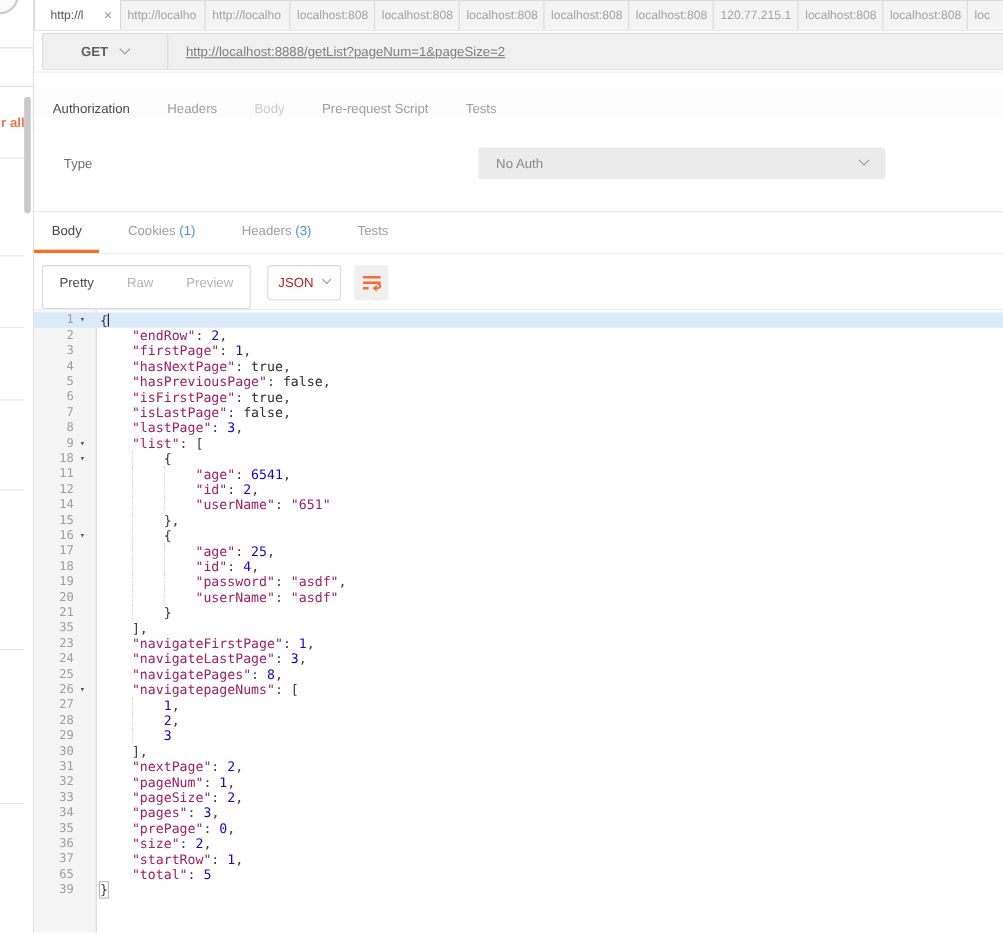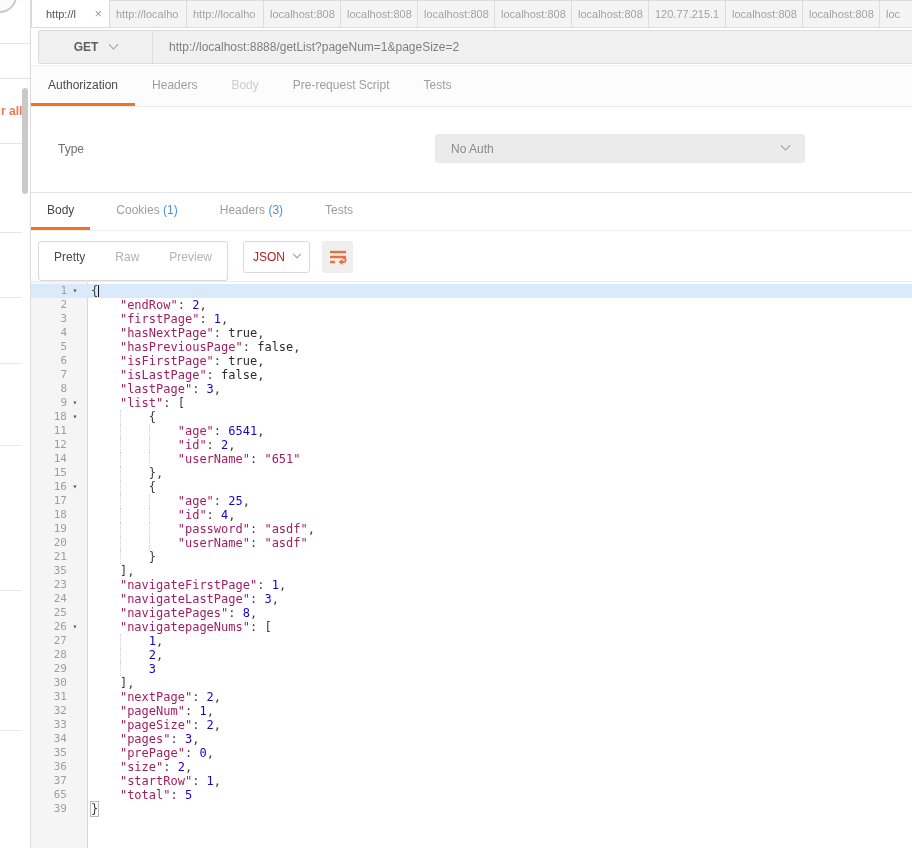--- a/index.html
+++ b/index.html
@@ -42,26 +42,26 @@
   
   .urlrow { position:absolute; top:28px; left:0; right:0; height:38px;
             background:#fff; border-bottom:1px solid #efefef; }
   .urlbar { position:absolute; left:7px; top:2px; right:0; height:34px;
             background:#f0f0f0; border:1px solid #dcdcdc; border-right:none;
             border-radius:3px 0 0 3px; display:flex; }
   .method { width:114px; flex:none; border-right:1px solid #dcdcdc;
             display:flex; align-items:center; justify-content:center; gap:12px;
             color:#5f5f5f; font-size:12px; font-weight:bold; cursor:pointer; }
   .urltext { flex:1; display:flex; align-items:center; padding-left:16px;
-             color:#7f7f7f; font-size:12px; white-space:nowrap; overflow:hidden; }
+             color:#7f7f7f; font-size:12px; white-space:nowrap; overflow:hidden;text-decoration:underline; }
   .chev { width:7px; height:7px; border-right:1.6px solid #9a9a9a;
           border-bottom:1.6px solid #9a9a9a; transform:rotate(45deg) translate(-2px,-2px); }
 
   
-  .reqtabs { position:absolute; top:66px; left:0; right:0; height:41px;
+  .reqtabs { position:absolute; top:80px; left:0; right:0; height:41px;
              background:#fcfcfc; border-bottom:1px solid #ececec; display:flex; }
   .rtab { padding:0 17px; font-size:12px; line-height:38px; color:#9e9e9e;
           border-bottom:3px solid transparent; cursor:pointer; }
   .rtab.active { color:#4c4c4c; border-bottom-color:#f47023; }
   .rtab.dim { color:#cccccc; }
 
   
   .authpanel { position:absolute; top:107px; left:0; right:0; height:86px;
                background:#fff; border-bottom:1px solid #e8e8e8; }
   .type-label { position:absolute; left:27px; top:35px; font-size:12px; color:#6e6e6e; }

